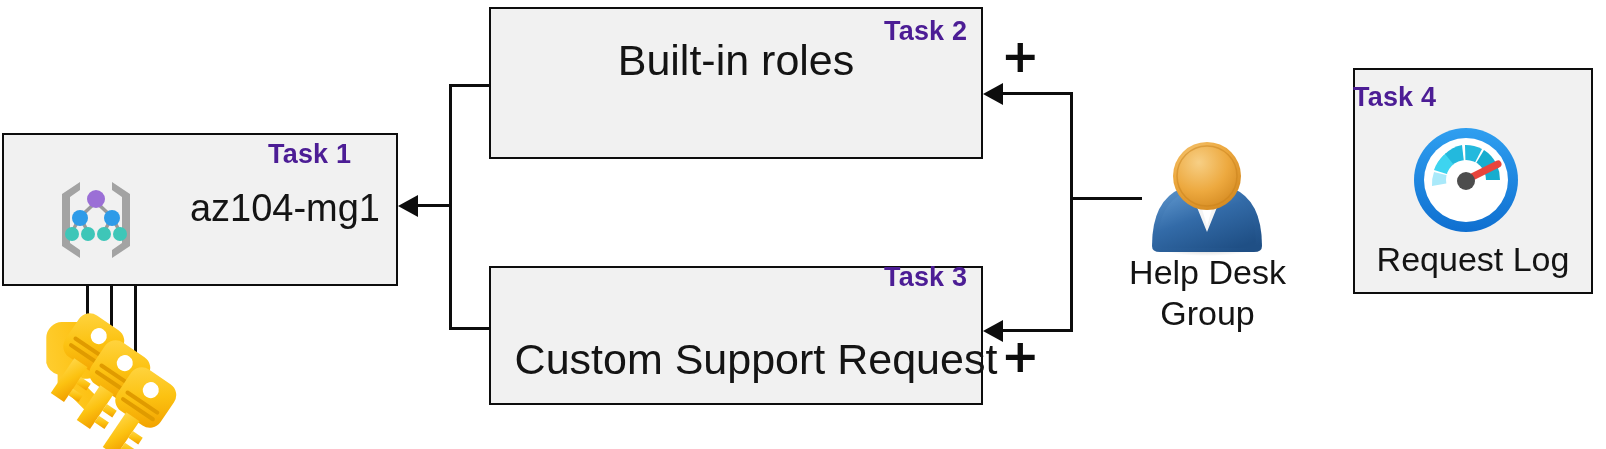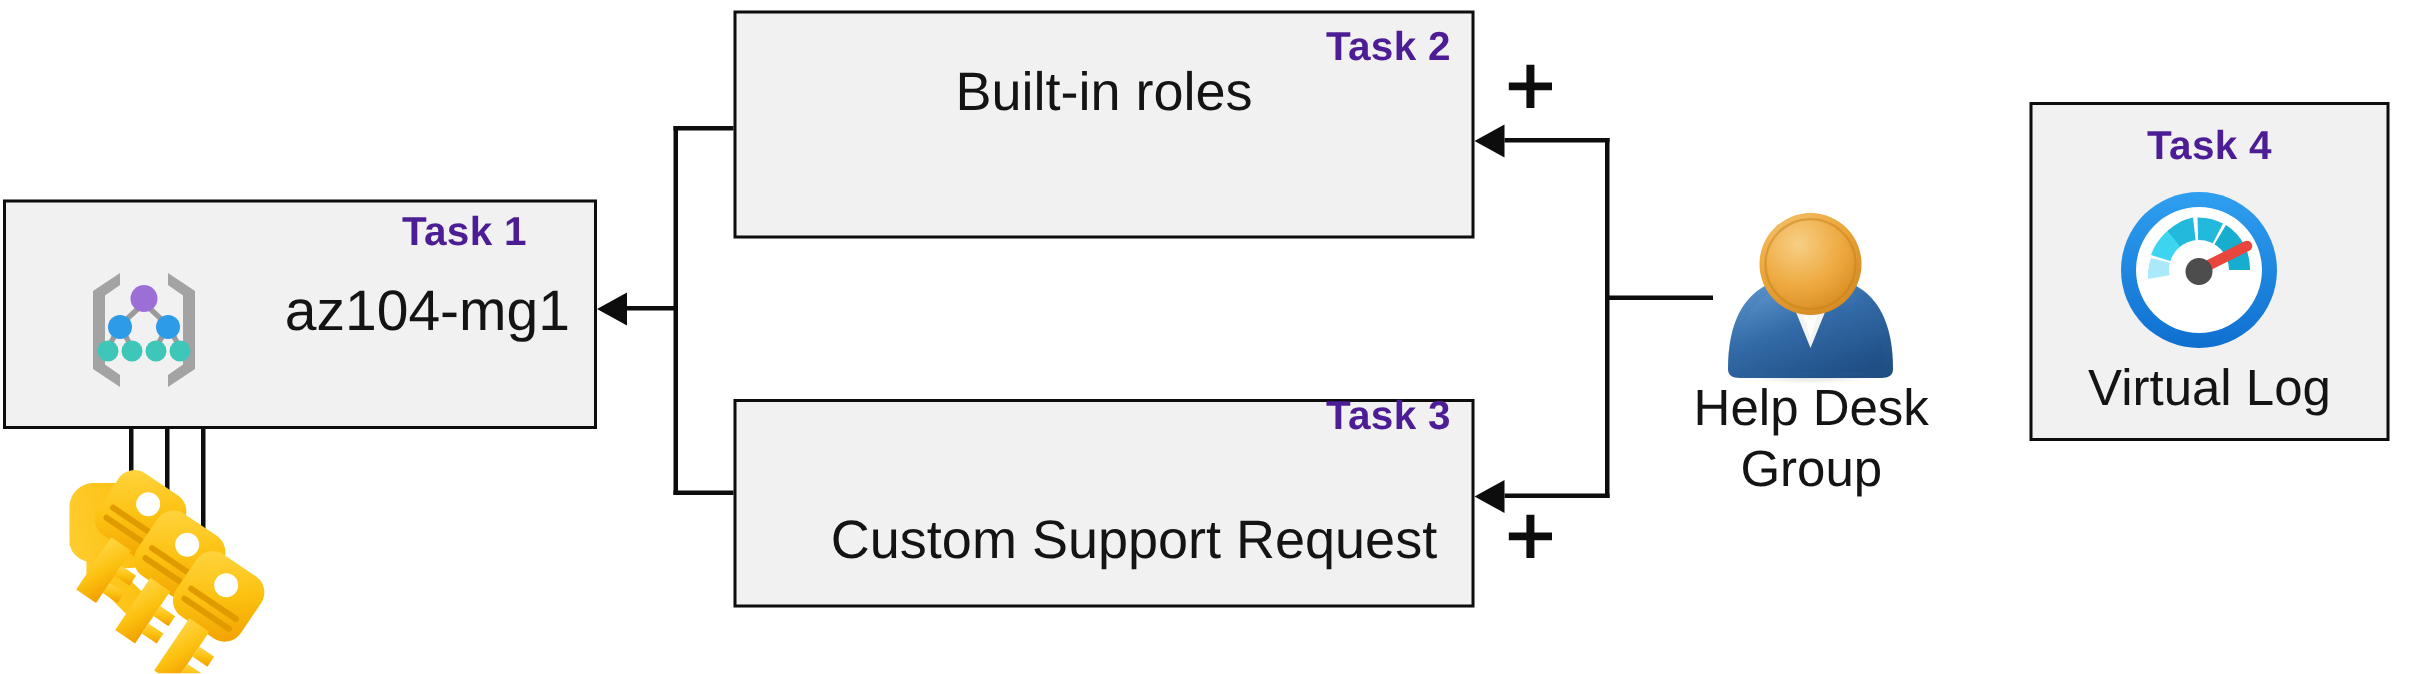--- a/index.html
+++ b/index.html
@@ -16,21 +16,21 @@
     position:absolute;
     font-weight:bold;
     color:#4c1d95;
     font-size:27px;
     letter-spacing:0.2px;
     white-space:nowrap;
   }
   .box-text{
     position:absolute;
     color:#141414;
-    font-size:36px;
+    font-size:43px;
     line-height:41px;
     text-align:center;
     white-space:nowrap;
   }
 
   
   .hline{position:absolute;background:#0d0d0d;height:3px;}
   .vline{position:absolute;background:#0d0d0d;width:3px;}
   .arrow-left{
     position:absolute;width:0;height:0;
@@ -226,21 +226,21 @@
     <path d="M26 104 q0 -40 26 -51 q23 -9 46 0 q26 11 26 51 q0 4 -6 4 L32 108 q-6 0 -6 -4 Z" fill="url(#bodyg)"></path>
     <path d="M58 50 L75 92 L92 50 q-17 9 -34 0 Z" fill="#f4f4f4"></path>
     <path d="M64 48 L75 86 L86 48 q-11 6 -22 0 Z" fill="#ffffff"></path>
     <circle cx="75" cy="36" r="34" fill="url(#headg)"></circle>
     <circle cx="75" cy="36" r="30" fill="none" stroke="#c8801a" stroke-width="1.5" opacity="0.5"></circle>
   </svg>
   <div class="person-label" style="left:1085px;top:293px;width:245px;">Group</div>
   <div class="person-label" style="left:1085px;top:252px;width:245px;">Help Desk</div>
 
   <div class="task-box" style="left:1353px;top:68px;width:240px;height:226px;"></div>
-  <div class="task-label" style="left:1353px;top:82px;width:240px;text-align:center;">Task 4</div>
+  <div class="task-label" style="left:1353px;top:82px;width:240px;">Task 4</div>
 
   <svg style="position:absolute;left:1410px;top:124px;width:112px;height:112px;" viewBox="0 0 112 112">
     <defs>
       <linearGradient id="ringg" x1="0" y1="0" x2="0" y2="1">
         <stop offset="0%" stop-color="#2f9ff0"></stop>
         <stop offset="100%" stop-color="#0f6fd0"></stop>
       </linearGradient>
     </defs>
     <circle cx="56" cy="56" r="52" fill="url(#ringg)"></circle>
     <circle cx="56" cy="56" r="42" fill="#ffffff"></circle>
@@ -252,15 +252,15 @@
       <path d="M56 56 L35 30 A35 35 0 0 1 52 21 Z" fill="#23b9dd"></path>
       <path d="M56 56 L55 21 A35 35 0 0 1 72 25 Z" fill="#23b9dd"></path>
       <path d="M56 56 L74 26 A35 35 0 0 1 86 39 Z" fill="#17adcf"></path>
       <path d="M56 56 L87 41 A35 35 0 0 1 90 56 Z" fill="#17adcf"></path>
     </g>
     <circle cx="56" cy="56" r="20" fill="#ffffff"></circle>
     <path d="M56 56 L88 40" stroke="#e8453c" stroke-width="7" stroke-linecap="round"></path>
     <circle cx="56" cy="57" r="9" fill="#4d4d4d"></circle>
   </svg>
 
-  <div class="gauge-label" style="left:1353px;top:240px;width:240px;">Virtual Log</div>
+  <div class="gauge-label" style="left:1353px;top:240px;width:240px;">Request Log</div>
 
 </div>
 
 </body></html>

